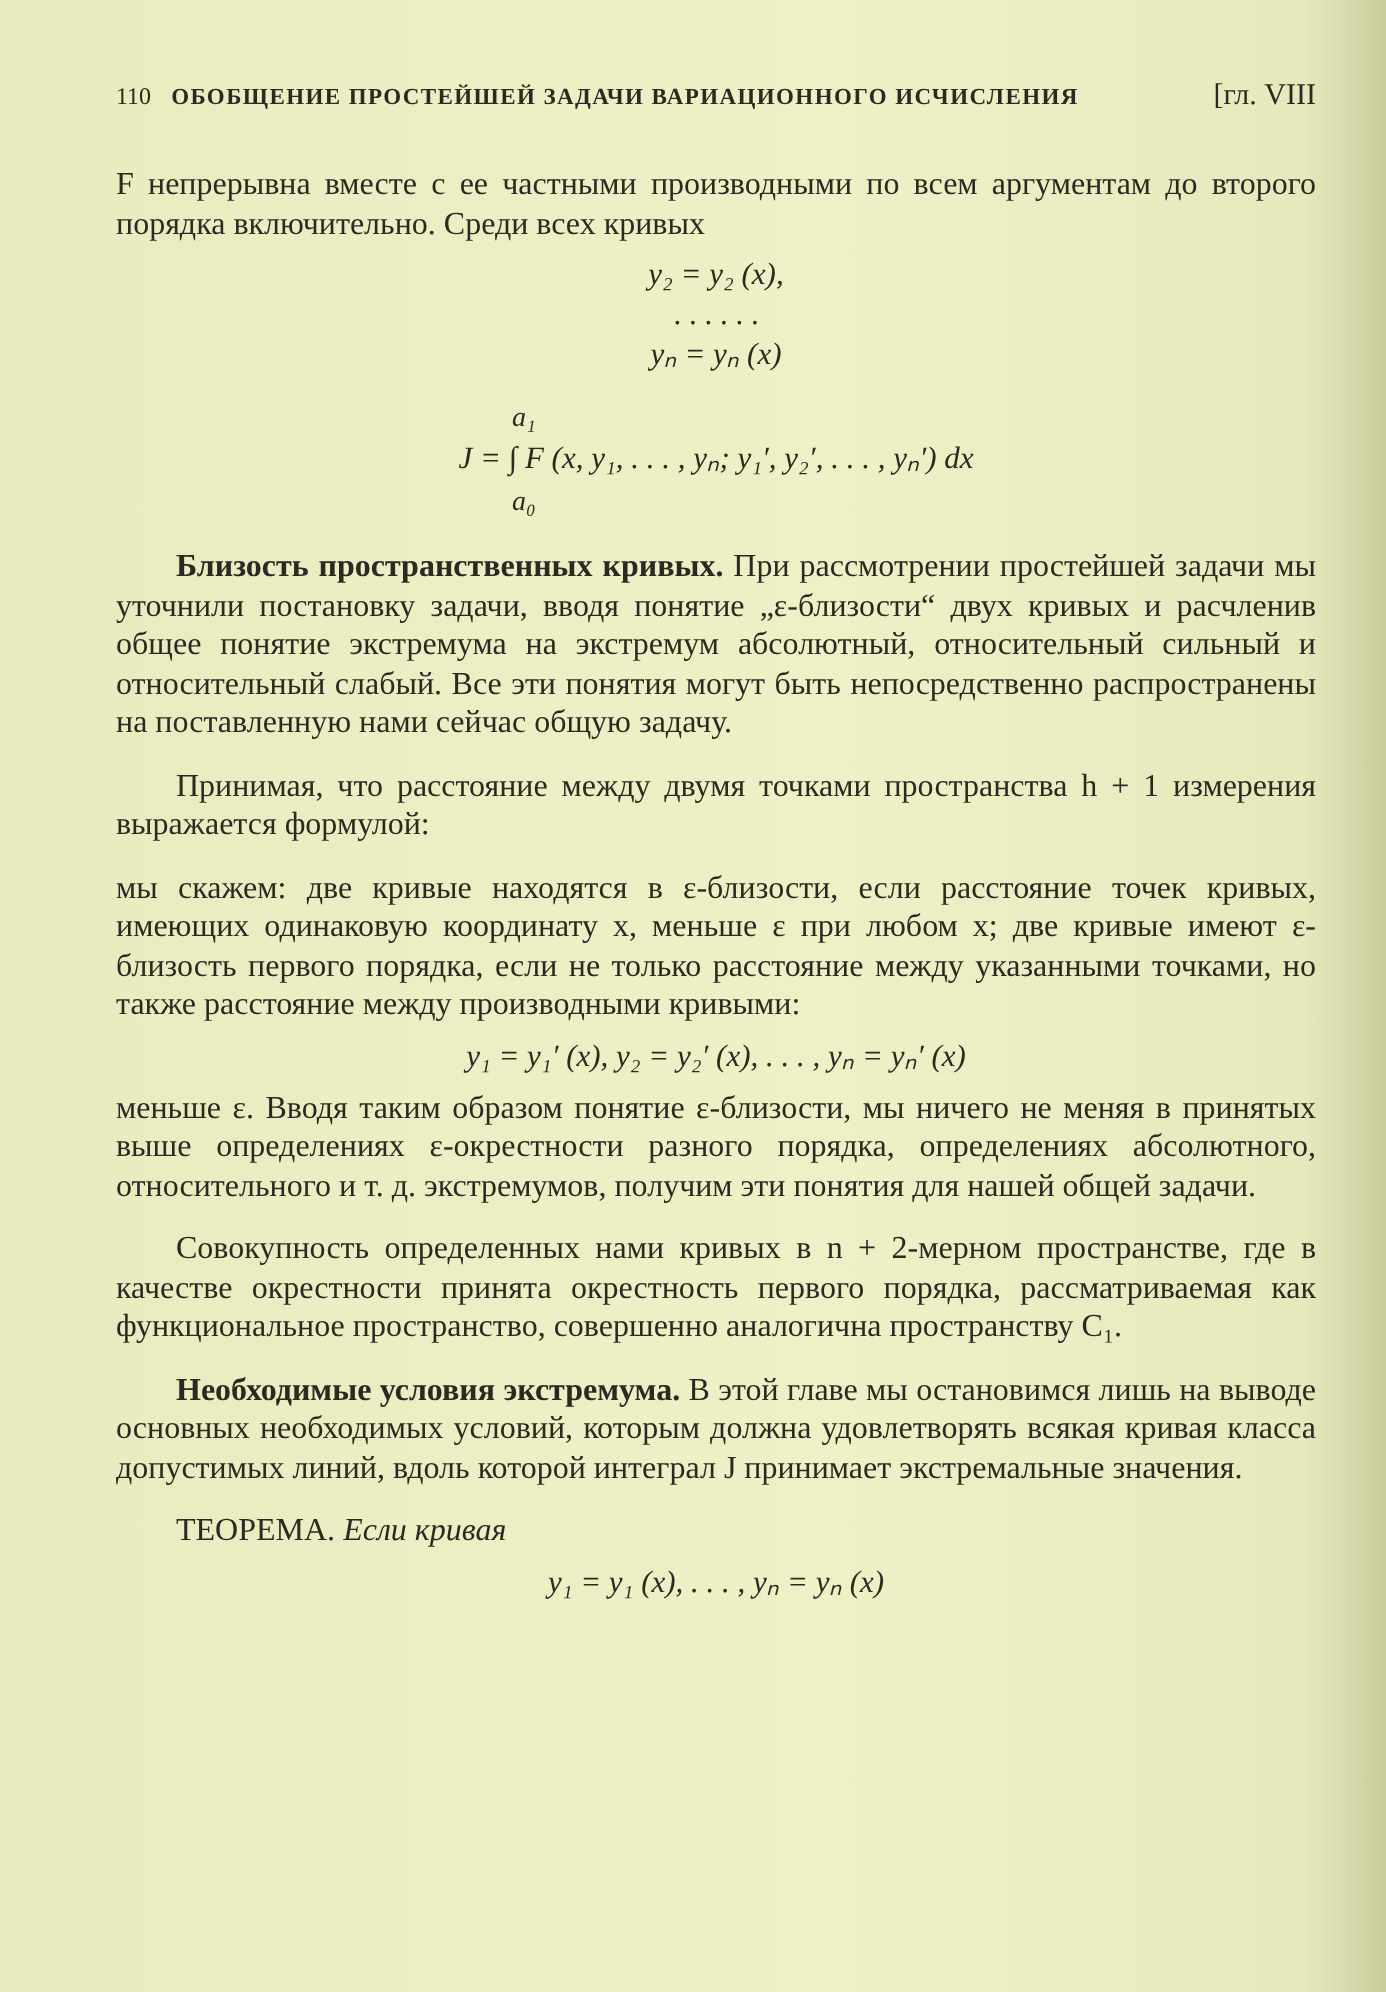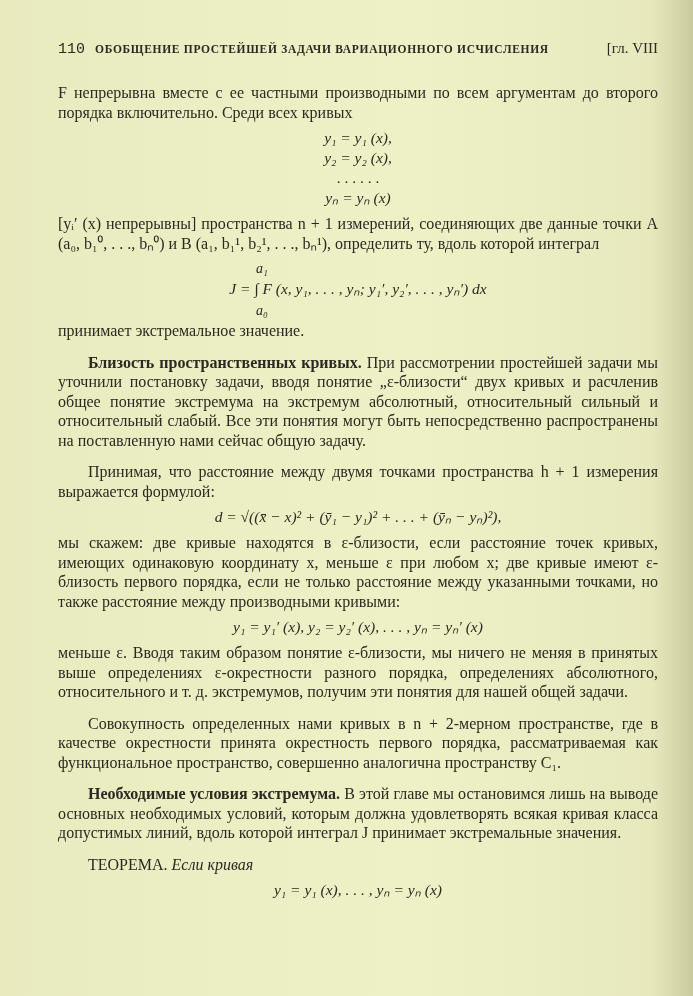--- a/index.html
+++ b/index.html
@@ -6,21 +6,21 @@
     body {
       width: 693px; height: 996px; overflow: hidden;
       background: #ecedc3;
       background: linear-gradient(90deg, #e9ebbf 0%, #eef0c6 60%, #e7e9bd 94%, #d9dbae 97%, #c9cb9c 100%);
       font-family: "Liberation Serif", serif;
       color: #2a2a22;
       position: relative;
     }
     .page { position: absolute; left: 58px; top: 40px; width: 600px; }
     .header { display: flex; align-items: baseline; font-size: 15.5px; height: 22px; }
-    .header .num { font-family: Liberation Mono, monospace; font-size: 15px; margin-right: 10px; }
+    .header .num { font-family: Liberation Serif, serif; font-size: 12px; margin-right: 10px; }
     .header .title { font-size: 11.5px; letter-spacing: 0.7px; font-weight: bold; flex: 1; font-variant: small-caps; }
     .header .chap { font-size: 15px; }
     p { margin: 0; font-size: 16px; line-height: 19.5px; text-align: justify; }
     .indent { text-indent: 30px; margin-top: 12px; }
     .first { margin-top: 21px; }
     .formula { text-align: center; font-style: italic; font-size: 15.5px; line-height: 20px; }
     .bold { font-weight: bold; }
     .it { font-style: italic; }
     .gap-s { height: 6px; }
     .gap-m { height: 12px; }
@@ -34,43 +34,39 @@
   <div class="header">
     <span class="num">110</span>
     <span class="title">ОБОБЩЕНИЕ ПРОСТЕЙШЕЙ ЗАДАЧИ ВАРИАЦИОННОГО ИСЧИСЛЕНИЯ</span>
     <span class="chap">[гл. VIII</span>
   </div>
 
   <p class="first">F непрерывна вместе с ее частными производными по всем аргументам до второго порядка включительно. Среди всех кривых</p>
 
   <div class="gap-s"></div>
   <div class="formula">
-    <div>y₁ = y₁ (x),</div>
     <div>y₂ = y₂ (x),</div>
     <div style="font-style:normal;">. . . . . .</div>
     <div>yₙ = yₙ (x)</div>
   </div>
   <div class="gap-s"></div>
 
-  <p>[yᵢ′ (x) непрерывны] пространства n + 1 измерений, соединяющих две данные точки A (a₀, b₁⁰, . . ., bₙ⁰) и B (a₁, b₁¹, b₂¹, . . ., bₙ¹), определить ту, вдоль которой интеграл</p>
 
   <div class="int-block">
     <span class="limit" style="top:0;">a₁</span>
     <div class="formula" style="padding-top:18px;">J = ∫ F (x, y₁, . . . , yₙ; y₁′, y₂′, . . . , yₙ′) dx</div>
     <span class="limit" style="top:42px;">a₀</span>
   </div>
 
-  <p>принимает экстремальное значение.</p>
 
   <p class="indent"><span class="bold">Близость пространственных кривых.</span><span> При рассмотрении простейшей задачи мы уточнили постановку задачи, вводя понятие „ε-близости“ двух кривых и расчленив общее понятие экстремума на экстремум абсолютный, относительный сильный и относительный слабый. Все эти понятия могут быть непосредственно распространены на поставленную нами сейчас общую задачу.</span></p>
 
   <p class="indent">Принимая, что расстояние между двумя точками пространства h + 1 измерения выражается формулой:</p>
 
   <div class="gap-s"></div>
-  <div class="formula">d = √((x̄ − x)² + (ȳ₁ − y₁)² + . . . + (ȳₙ − yₙ)²),</div>
   <div class="gap-s"></div>
 
   <p>мы скажем: две кривые находятся в ε-близости, если расстояние точек кривых, имеющих одинаковую координату x, меньше ε при любом x; две кривые имеют ε-близость первого порядка, если не только расстояние между указанными точками, но также расстояние между производными кривыми:</p>
 
   <div class="gap-s"></div>
   <div class="formula">y₁ = y₁′ (x),   y₂ = y₂′ (x),  . . . ,  yₙ = yₙ′ (x)</div>
   <div class="gap-s"></div>
 
   <p>меньше ε. Вводя таким образом понятие ε-близости, мы ничего не меняя в принятых выше определениях ε-окрестности разного порядка, определениях абсолютного, относительного и т. д. экстремумов, получим эти понятия для нашей общей задачи.</p>
 

